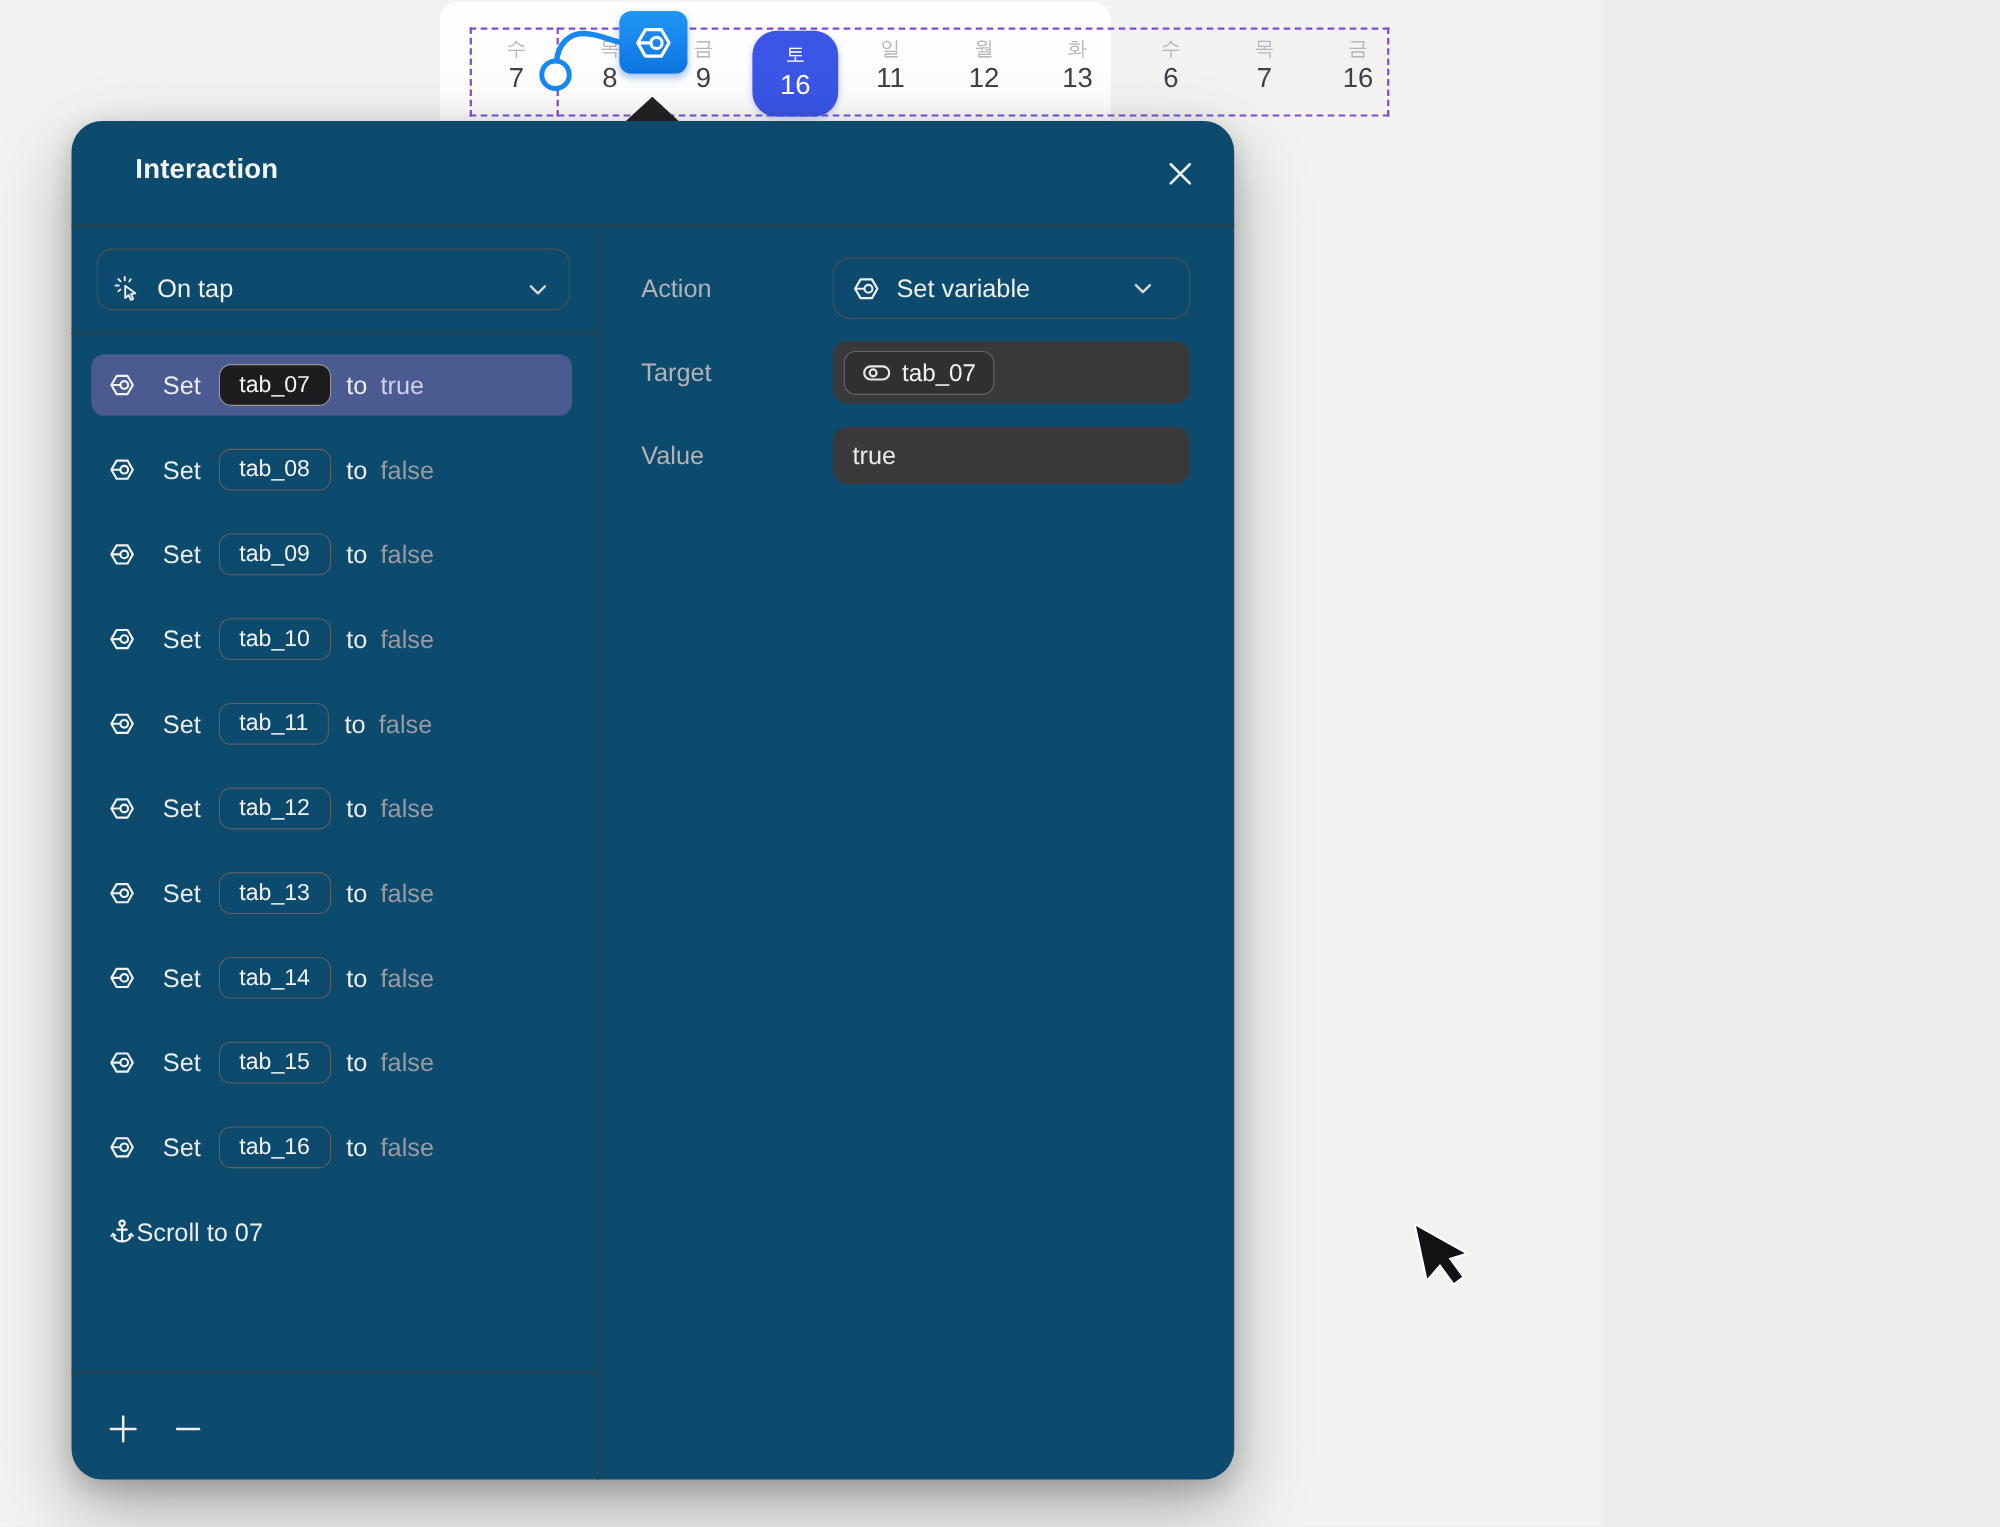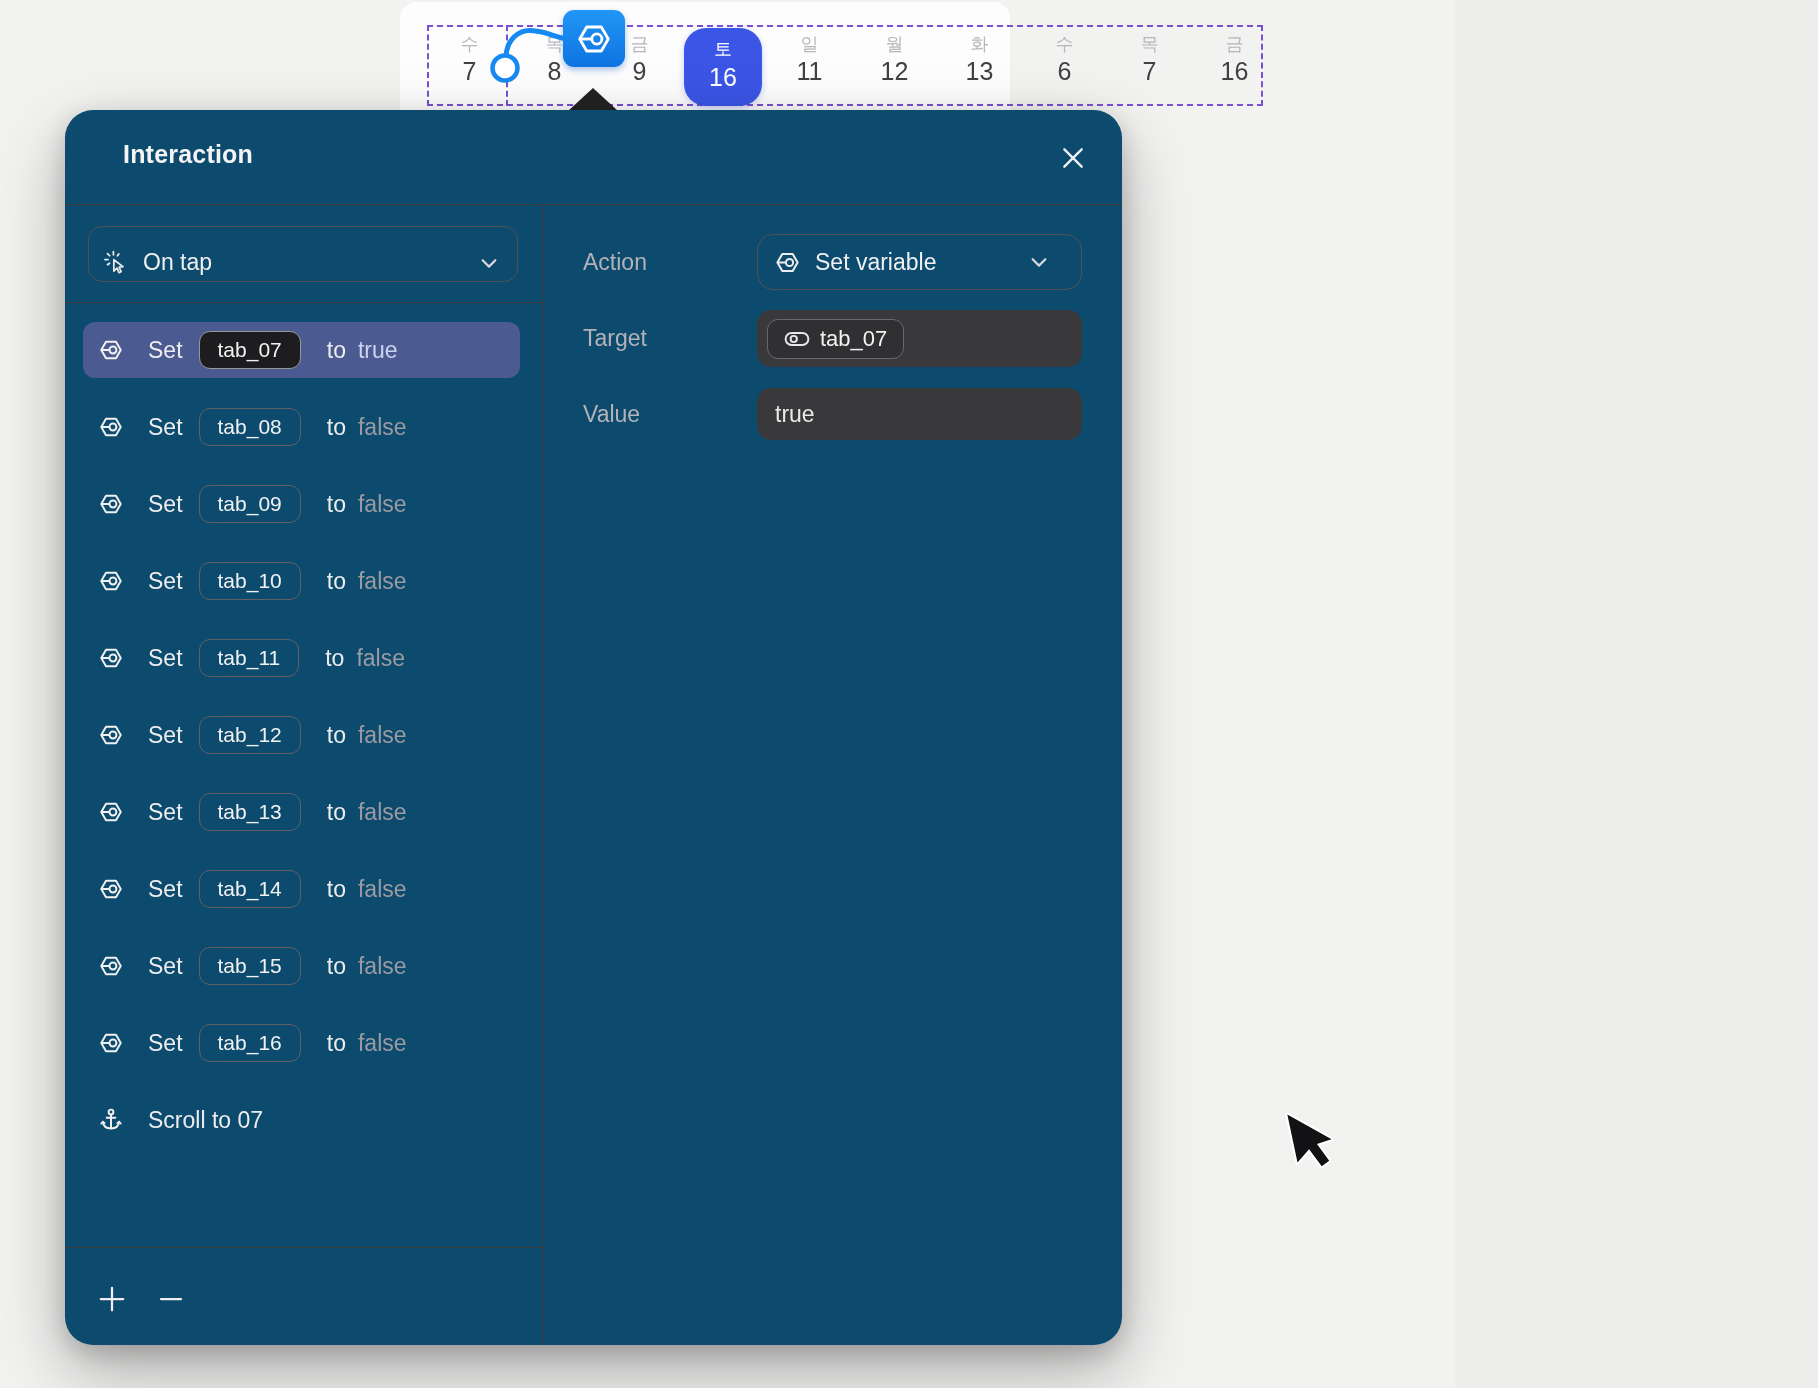--- a/index.html
+++ b/index.html
@@ -38,24 +38,24 @@
 
   .trigger-select{ position:absolute; left:23px; top:116px; width:430px; height:56px; border:1.5px solid #515154; border-radius:14px; display:flex; align-items:center; padding:17px 18px 0 14px; gap:14px; cursor:pointer; }
   .trigger-select .lbl{ font-size:23px; color:#f0f0f1; flex:1; }
 
   .row{ position:absolute; left:18px; width:437px; height:56px; display:flex; align-items:center; padding-left:15px; border-radius:12px; cursor:pointer; }
   .row.selected{ background:#4c5a92; }
   .row .ric{ width:26px; height:26px; flex:0 0 26px; }
   .row .w-set{ font-size:23px; color:#ededee; margin-left:24px; }
   .row .chip{ margin-left:16px; height:38px; border:1.5px solid #606065; border-radius:11px; display:flex; align-items:center; padding:0 18px; font-size:21px; color:#f2f2f3; }
   .row.selected .chip{ background:#1d1d1f; border-color:#97979c; }
-  .row .w-to{ font-size:23px; color:#ededee; margin-left:26px; }
+  .row .w-to{ font-size:23px; color:#ededee; margin-left:14px; }
   .row .val{ font-size:23px; color:#9b9ba1; margin-left:12px; }
   .row.selected .val{ color:#ccd3ee; }
-  .row .scroll-lbl{ font-size:23px; color:#ededee; margin-left:24px; }
+  .row .scroll-lbl{ font-size:23px; color:#ededee; }
 
   .form-label{ position:absolute; left:518px; width:150px; display:flex; align-items:center; font-size:23px; color:#b3b3b7; }
   .field{ position:absolute; left:692px; width:325px; display:flex; align-items:center; }
   .dropdown{ height:56px; border:1.5px solid #515154; border-radius:16px; padding:0 32px 0 16px; gap:14px; cursor:pointer; }
   .dropdown .dlbl{ font-size:23px; color:#f0f0f1; flex:1; }
   .filled{ background:#39393b; border-radius:14px; }
   .target-field{ height:57px; padding:0 10px; cursor:pointer; }
   .target-chip{ height:40px; border:1.5px solid #68686c; border-radius:11px; display:flex; align-items:center; padding:0 16px; gap:10px; background:#303032; }
   .target-chip .tlbl{ font-size:22px; color:#f2f2f3; }
   .value-field{ height:52px; padding:0 18px; font-size:23px; color:#e9e9ea; cursor:text; }

